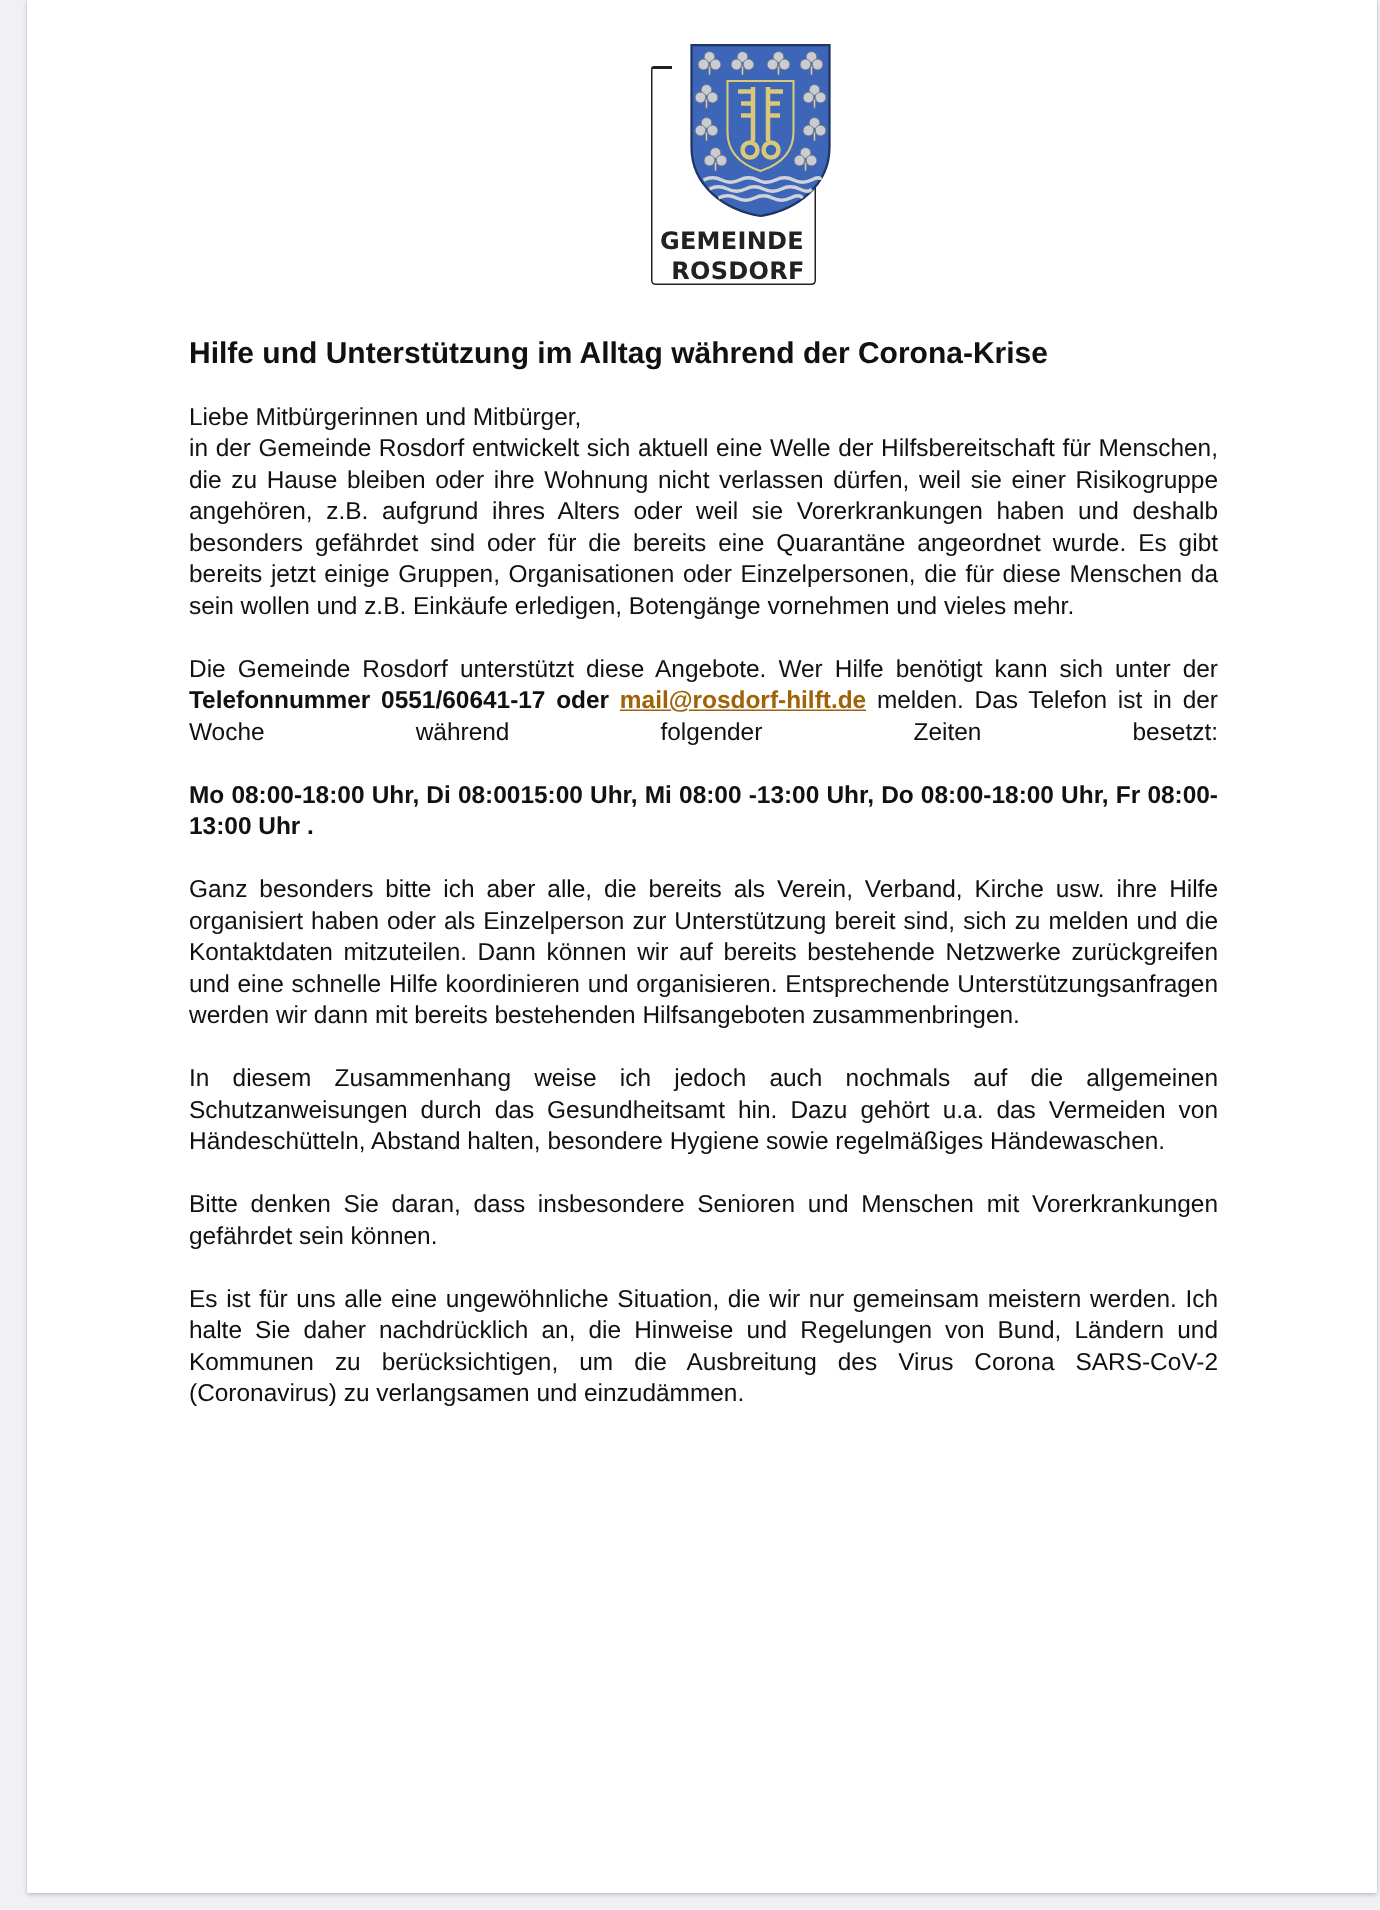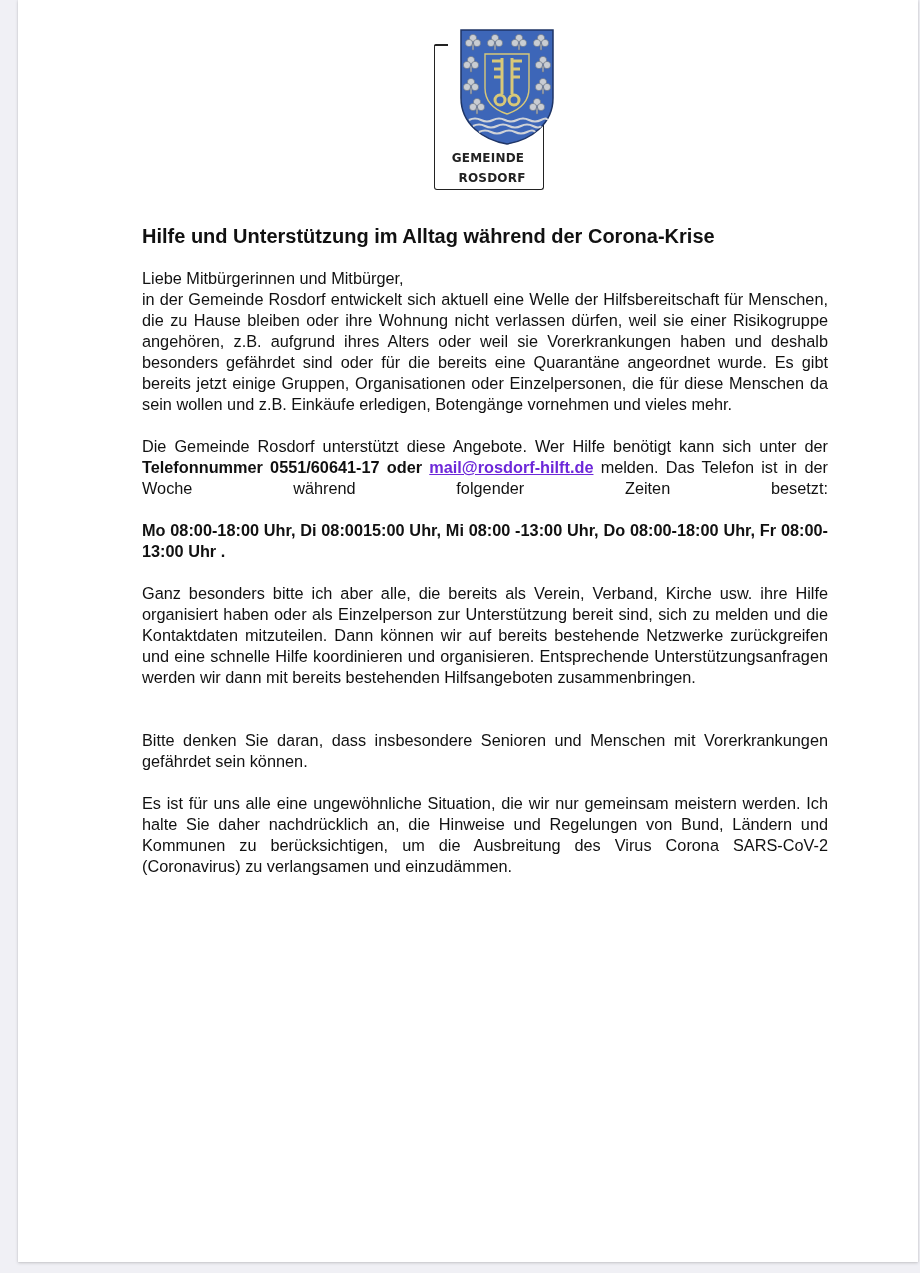--- a/index.html
+++ b/index.html
@@ -41,45 +41,44 @@
     width: 1.5px; height: 0;
   }
   .crest {
     position: absolute; left: 26px; top: 0;
     width: 96px; height: 118px;
   }
   .logo-text {
     position: absolute; left: 0; width: 110px;
     text-align: center;
     font-family: "DejaVu Sans", sans-serif;
-    font-weight: bold; font-size: 12px; color: #222;
+    font-weight: bold; font-size: 16px; color: #222;
     letter-spacing: 0.2px;
   }
   .logo-text.l1 { top: 123px; }
   .logo-text.l2 { top: 143px; left: 4px; }
 
   .content {
     position: absolute;
     left: 108px; top: 222px;
     width: 686px;
     font-size: 16.3px;
     line-height: 21px;
     color: #111;
-    margin-left: 16px;
   }
   h1 {
     margin: 0 0 18px 0;
     font-size: 20px; font-weight: bold; line-height: 28px;
     color: #111;
   }
   p { margin: 0; text-align: justify; }
   .gap { height: 21px; }
   .justify-last { text-align-last: justify; }
   .bold { font-weight: bold; }
-  a.email { color: #6d28d9; text-decoration: underline; font-weight: bold; }
+  a.email { color: #a16207; text-decoration: underline; font-weight: bold; }
   .sig { margin-top: 61px; text-align: left; }
 </style>
 </head>
 <body>
 
 <div class="page">
 
   <div class="logo">
     <div class="logo-frame"></div>
     <svg class="crest" viewBox="0 0 96 118" xmlns="http://www.w3.org/2000/svg">
@@ -184,20 +183,21 @@
 
     <p class="justify-last"><span>Die Gemeinde Rosdorf unterstützt diese Angebote. Wer Hilfe benötigt kann sich unter der </span><span class="bold">Telefonnummer 0551/60641-17 oder </span><a class="email">mail@rosdorf-hilft.de</a><span> melden. Das Telefon ist in der Woche während folgender Zeiten besetzt:</span></p>
     <div class="gap"></div>
 
     <p class="bold">Mo 08:00-18:00 Uhr, Di 08:0015:00 Uhr, Mi 08:00 -13:00 Uhr, Do 08:00-18:00 Uhr, Fr 08:00-13:00 Uhr .</p>
     <div class="gap"></div>
 
     <p>Ganz besonders bitte ich aber alle, die bereits als Verein, Verband, Kirche usw. ihre Hilfe organisiert haben oder als Einzelperson zur Unterstützung bereit sind, sich zu melden und die Kontaktdaten mitzuteilen. Dann können wir auf bereits bestehende Netzwerke zurückgreifen und eine schnelle Hilfe koordinieren und organisieren. Entsprechende Unterstützungsanfragen werden wir dann mit bereits bestehenden Hilfsangeboten zusammenbringen.</p>
     <div class="gap"></div>
 
+    <p>In diesem Zusammenhang weise ich jedoch auch nochmals auf die allgemeinen Schutzanweisungen durch das Gesundheitsamt hin. Dazu gehört u.a. das Vermeiden von Händeschütteln, Abstand halten, besondere Hygiene sowie regelmäßiges Händewaschen.</p>
     <div class="gap"></div>
 
     <p>Bitte denken Sie daran, dass insbesondere Senioren und Menschen mit Vorerkrankungen gefährdet sein können.</p>
     <div class="gap"></div>
 
     <p>Es ist für uns alle eine ungewöhnliche Situation, die wir nur gemeinsam meistern werden. Ich halte Sie daher nachdrücklich an, die Hinweise und Regelungen von Bund, Ländern und Kommunen zu berücksichtigen, um die Ausbreitung des Virus Corona SARS-CoV-2 (Coronavirus) zu verlangsamen und einzudämmen.</p>
     <div class="gap"></div>
 
 
     <div class="sig">

